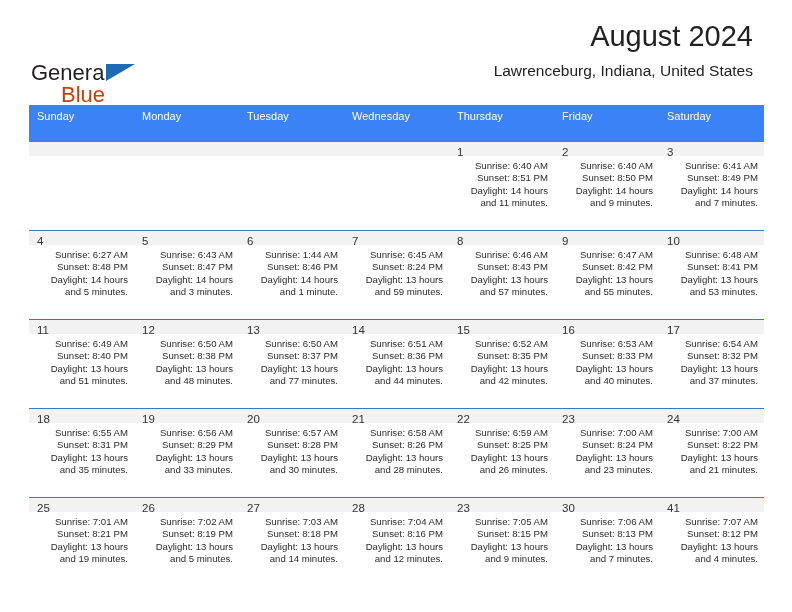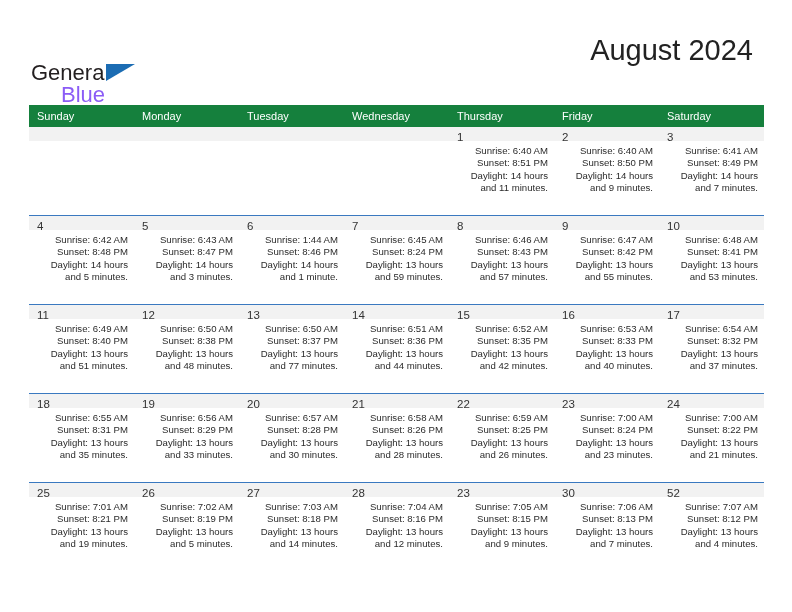--- a/index.html
+++ b/index.html
@@ -54,29 +54,29 @@
     width: 0;
     height: 0;
     border-left: 29px solid #1b6cb3;
     border-bottom: 17px solid transparent;
   }
   .logo-row2 {
     position: absolute;
     left: 30px;
     top: 22px;
     font-size: 22px;
-    color: #8b5cf6;
+    color: #c2410c;
     line-height: 26px;
     white-space: nowrap;
   }
 
   .title-block {
     position: absolute;
     right: 39px;
-    top: 32px;
+    top: 18px;
     text-align: right;
     width: 520px;
   }
   .cal-title {
     font-size: 29px;
     color: #222222;
     line-height: 36px;
     white-space: nowrap;
   }
   .cal-subtitle {
@@ -90,26 +90,26 @@
   
   .calendar {
     position: absolute;
     left: 29px;
     top: 105px;
     width: 735px;
     border-collapse: collapse;
     table-layout: fixed;
   }
   .calendar th {
-    background: #15803d;
+    background: #3b82f6;
     color: #ffffff;
     font-size: 11px;
     font-weight: normal;
     text-align: left;
-    padding: 5px 0 5px 8px;
+    padding: 5px 0 20px 8px;
     height: 12px;
     border: none;
   }
   .calendar td {
     padding: 0;
     border: none;
     vertical-align: top;
     width: 105px;
   }
   .wk-sep td {
@@ -155,20 +155,21 @@
 
   <div class="masthead">
     <div class="logo">
       <div class="logo-row1">General</div>
       <div class="logo-tri"></div>
       <div class="logo-row2">Blue</div>
     </div>
 
     <div class="title-block">
       <div class="cal-title">August 2024</div>
+      <div class="cal-subtitle">Lawrenceburg, Indiana, United States</div>
     </div>
   </div>
 
   <table class="calendar">
     <thead>
       <tr>
         <th>Sunday</th>
         <th>Monday</th>
         <th>Tuesday</th>
         <th>Wednesday</th>
@@ -258,21 +259,21 @@
           </td>
         </tr>
         <tr class="wk-sep">
           <td colspan="7"></td>
         </tr>
         <tr>
           <td>
             <div class="cell">
               <div class="daynum">4</div>
               <div class="detail">
-                <div>Sunrise: 6:42 AM</div>
+                <div>Sunrise: 6:27 AM</div>
                 <div>Sunset: 8:48 PM</div>
                 <div>Daylight: 14 hours</div>
                 <div>and 5 minutes.</div>
               </div>
             </div>
           </td>
           <td>
             <div class="cell">
               <div class="daynum">5</div>
               <div class="detail">
@@ -568,21 +569,21 @@
               <div class="detail">
                 <div>Sunrise: 7:06 AM</div>
                 <div>Sunset: 8:13 PM</div>
                 <div>Daylight: 13 hours</div>
                 <div>and 7 minutes.</div>
               </div>
             </div>
           </td>
           <td>
             <div class="cell">
-              <div class="daynum">52</div>
+              <div class="daynum">41</div>
               <div class="detail">
                 <div>Sunrise: 7:07 AM</div>
                 <div>Sunset: 8:12 PM</div>
                 <div>Daylight: 13 hours</div>
                 <div>and 4 minutes.</div>
               </div>
             </div>
           </td>
         </tr>
       </tbody>

